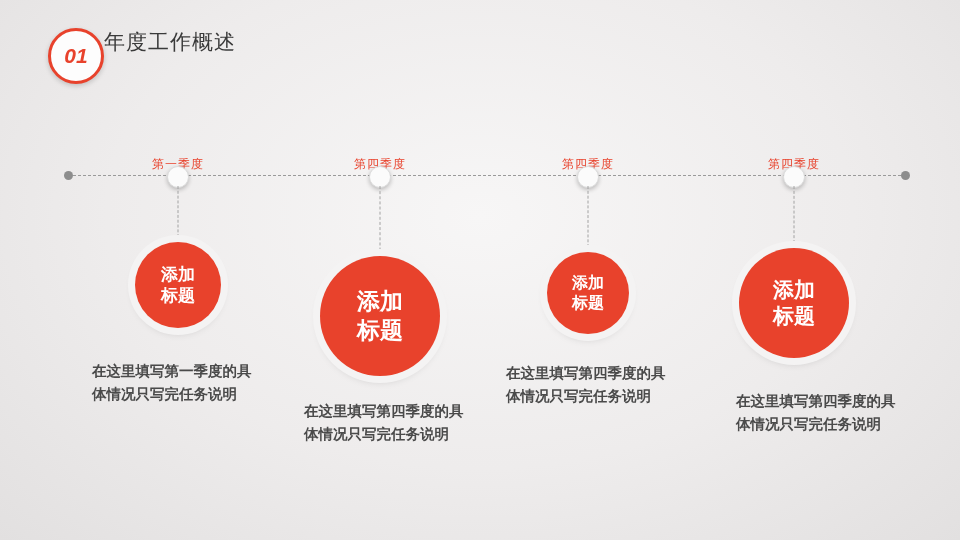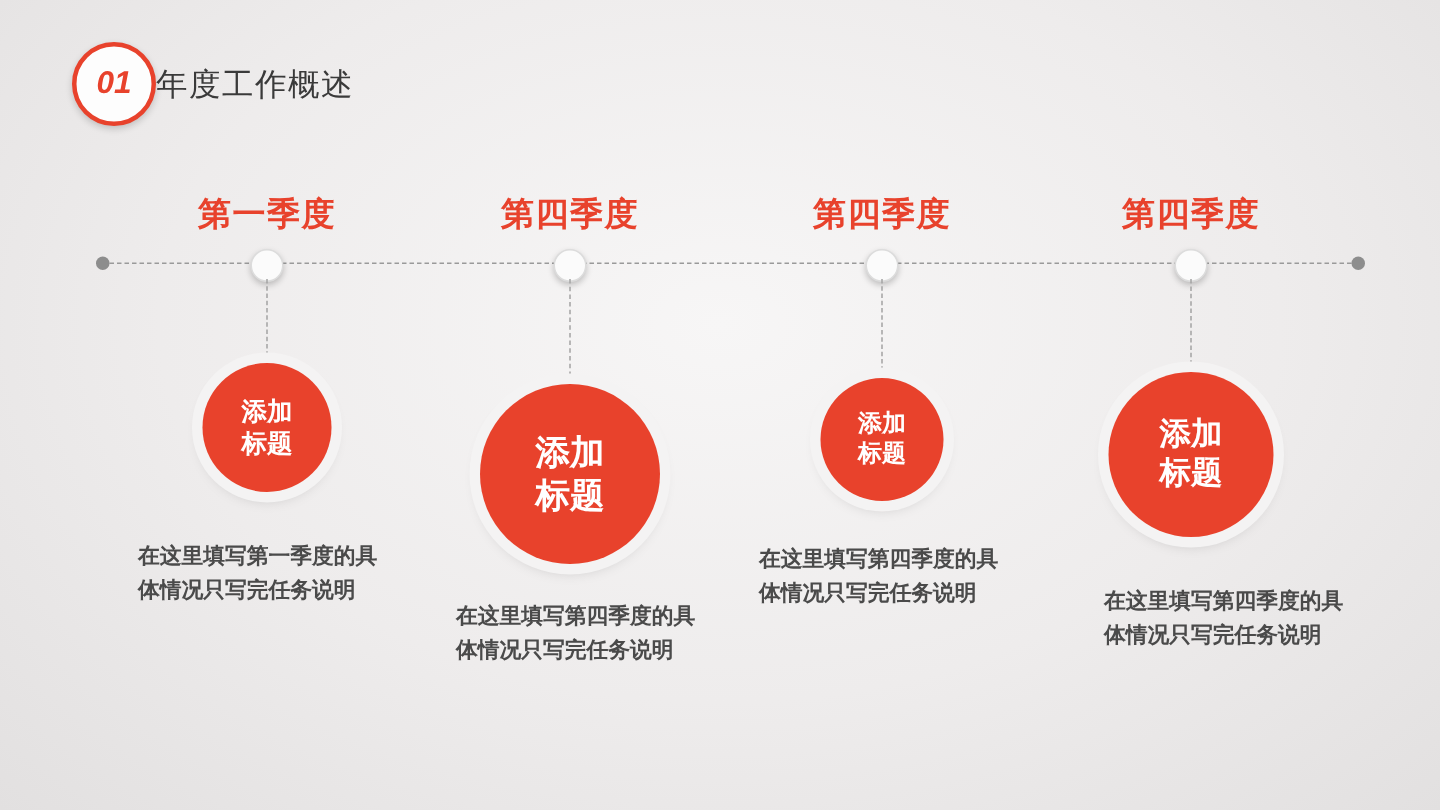--- a/index.html
+++ b/index.html
@@ -21,21 +21,20 @@
       radial-gradient(ellipse at 50% 40%, #f7f6f6 0%, #eeecec 55%, #e2e0e0 100%);
     overflow: hidden;
   }
 
   
   .header {
     position: absolute;
     left: 48px;
     top: 28px;
     display: flex;
-    align-items: center;
   }
   .badge {
     width: 50px;
     height: 50px;
     border-radius: 50%;
     border: 3px solid #e8422c;
     background: #fdfdfd;
     box-shadow: 0 2px 5px rgba(0,0,0,0.18);
     display: flex;
     align-items: center;
@@ -80,26 +79,27 @@
   .timeline-end.left { left: -4px; }
   .timeline-end.right { right: -4px; }
 
   
   .q {
     position: absolute;
     top: 0;
   }
   .q-label {
     position: absolute;
-    font-size: 22px;
-    font-weight: bold;
+    font-size: 12px;
+    font-weight: normal;
     color: #e8422c;
     letter-spacing: 1px;
     white-space: nowrap;
     transform: translateX(-50%);
+    margin-top: 28px;
   }
   .node {
     position: absolute;
     width: 20px;
     height: 20px;
     border-radius: 50%;
     background: #fbfbfb;
     border: 1px solid #dcdcdc;
     box-shadow: 0 2px 4px rgba(0,0,0,0.22);
     transform: translateX(-50%);

